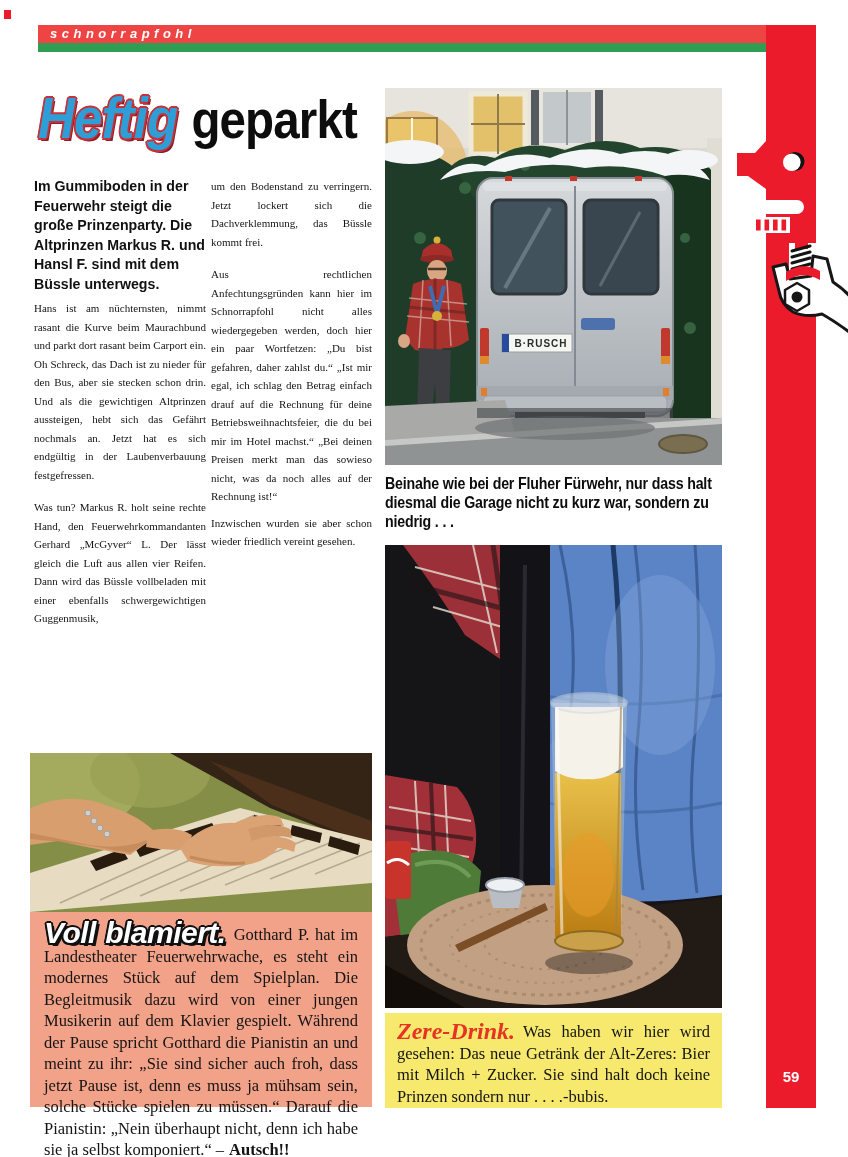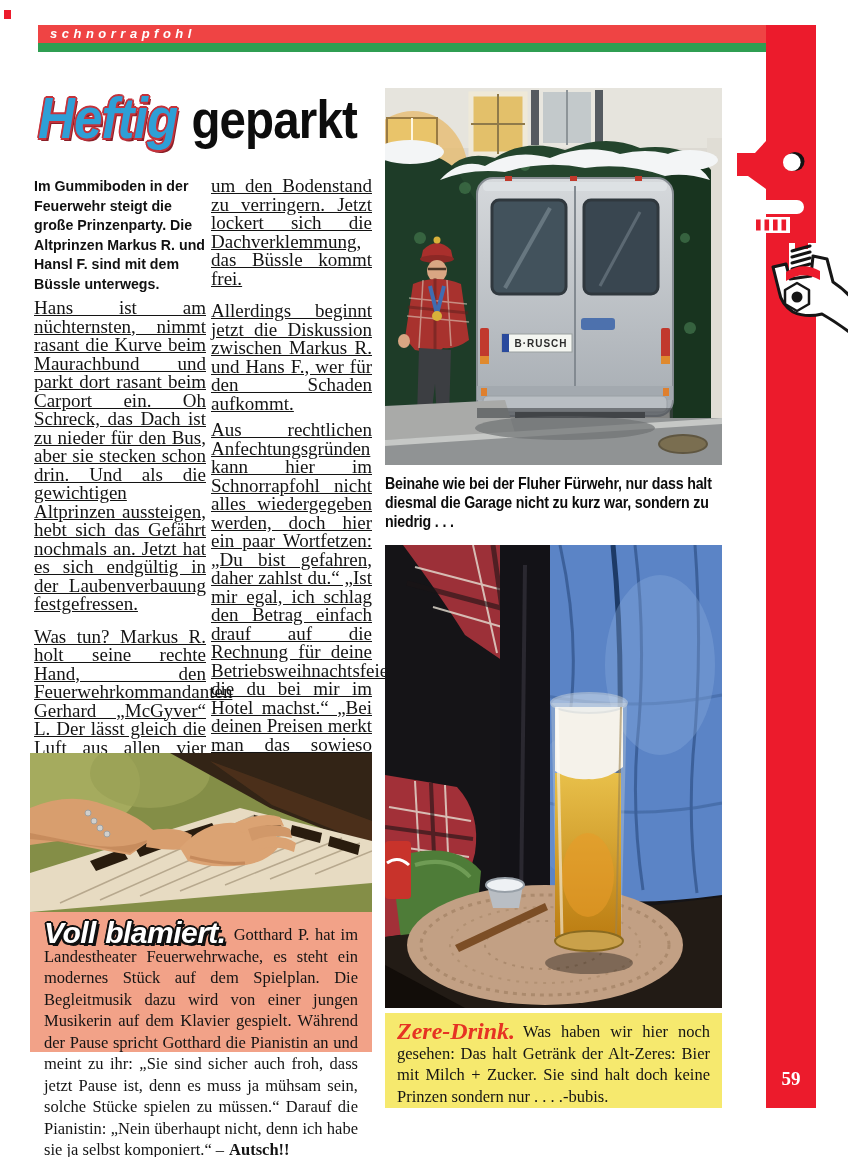--- a/index.html
+++ b/index.html
@@ -13,53 +13,53 @@
   
   .banner{left:38px;top:25px;width:728px;height:27px;background:#ef4444;}
   .banner-green{position:absolute;left:0;bottom:0;width:100%;height:9px;background:#2F9E52;}
   .banner-title{position:absolute;left:12px;top:1px;font-family:"Liberation Sans",sans-serif;
     font-weight:bold;font-style:italic;font-size:13px;letter-spacing:4.5px;color:#fff;}
 
   
   .red-bar{left:766px;top:25px;width:50px;height:1083px;background:#EC1B2C;}
   .mascot{left:725px;top:125px;}
   .page-number{left:766px;top:1068px;width:50px;text-align:center;color:#fff;
-    font-family:Liberation Serif, serif;font-weight:bold;font-size:19px;}
+    font-family:Liberation Sans, sans-serif;font-weight:bold;font-size:15px;}
 
   
   .headline{left:38px;top:84px;margin:0;transform:scaleX(.88);transform-origin:0 0;
     font-family:"Liberation Sans",sans-serif;white-space:nowrap;}
   .hl-accent{font-size:58px;font-style:italic;font-weight:bold;color:#2E9FD6;letter-spacing:-1px;
     text-shadow:-2px 0 0 #c5323b,2px 0 0 #c5323b,0 -2px 0 #c5323b,0 2px 0 #c5323b,
       -1.5px -1.5px 0 #c5323b,1.5px -1.5px 0 #c5323b,-1.5px 1.5px 0 #c5323b,2.5px 2.5px 0 #8c1f28;}
   .hl-rest{font-size:54px;font-weight:bold;color:#0d0d0d;margin-left:16px;letter-spacing:-1px;}
 
   
   .intro{left:34px;top:176px;width:188px;margin:0;transform:scaleX(.915);transform-origin:0 0;
     font-family:"Liberation Sans",sans-serif;font-weight:bold;font-size:15.5px;line-height:19.5px;color:#111;}
-  .col{font-size:19px;line-height:18.5px;text-align:justify;text-decoration:underline;}
+  .col{font-size:11px;line-height:18.5px;text-align:justify;}
   .col p{margin:0 0 14px 0;}
   .col1{left:34px;top:299px;width:172px;}
   .col2{left:211px;top:177px;width:161px;}
   .col2 p:nth-child(2){margin-bottom:0;}
   .col2 p:nth-child(3){margin-top:8px;}
 
   
   figure{margin:0;}
   .van-photo{left:385px;top:88px;width:337px;height:377px;}
   .beer-photo{left:385px;top:545px;width:337px;height:463px;}
   .piano-photo{left:30px;top:753px;width:342px;height:159px;}
 
   .caption{left:385px;top:474px;width:392px;margin:0;transform:scaleX(.86);transform-origin:0 0;
     font-family:"Liberation Sans",sans-serif;font-weight:bold;font-size:16.5px;line-height:19px;
     letter-spacing:-.2px;color:#0c0c0c;}
 
   
   .box p{margin:0;font-size:16.5px;line-height:21.5px;text-align:justify;}
-  .salmon-box{left:30px;top:912px;width:342px;height:140px;background:#F2A288;
+  .salmon-box{left:30px;top:912px;width:342px;height:195px;background:#F2A288;
     padding:10px 14px;box-sizing:border-box;}
   .yellow-box{left:385px;top:1013px;width:337px;height:95px;background:#F6E96E;
     padding:8px 12px;box-sizing:border-box;}
   .box-heading{font-family:"Liberation Sans",sans-serif;font-weight:bold;font-style:italic;
     margin-right:8px;}
   .heading-outline{font-size:30px;color:#fff;vertical-align:-3px;letter-spacing:-.5px;
     text-shadow:-2px 0 0 #101010,2px 0 0 #101010,0 -2px 0 #101010,0 2px 0 #101010,
       -1.5px -1.5px 0 #101010,1.5px -1.5px 0 #101010,-1.5px 1.5px 0 #101010,3px 3px 0 #101010;}
   .heading-zere{font-size:24px;color:#E63323;vertical-align:-2px;font-family:Liberation Serif, serif;}
   .emph{font-weight:bold;margin-left:5px;}
@@ -113,21 +113,20 @@
 
   <p class="abs intro">Im Gummiboden in der Feuerwehr steigt die große Prinzenparty. Die Altprinzen Markus R. und Hansl F. sind mit dem Büssle unterwegs.</p>
 
   <div class="abs col col1">
     <p>Hans ist am nüchternsten, nimmt rasant die Kurve beim Maurachbund und parkt dort rasant beim Carport ein. Oh Schreck, das Dach ist zu nieder für den Bus, aber sie stecken schon drin. Und als die gewichtigen Altprinzen aussteigen, hebt sich das Gefährt nochmals an. Jetzt hat es sich endgültig in der Laubenverbauung festgefressen.</p>
     <p>Was tun? Markus R. holt seine rechte Hand, den Feuerwehrkommandanten Gerhard „McGyver“ L. Der lässt gleich die Luft aus allen vier Reifen. Dann wird das Büssle vollbeladen mit einer ebenfalls schwergewichtigen Guggenmusik,</p>
   </div>
 
   <div class="abs col col2">
     <p>um den Bodenstand zu verringern. Jetzt lockert sich die Dachverklemmung, das Büssle kommt frei.</p>
-    <p>Allerdings beginnt jetzt die Diskussion zwischen Markus R. und Hans F., wer für den Schaden aufkommt.</p>
     <p>Aus rechtlichen Anfechtungsgründen kann hier im Schnorrapfohl nicht alles wiedergegeben werden, doch hier ein paar Wortfetzen: „Du bist gefahren, daher zahlst du.“ „Ist mir egal, ich schlag den Betrag einfach drauf auf die Rechnung für deine Betriebsweihnachtsfeier, die du bei mir im Hotel machst.“ „Bei deinen Preisen merkt man das sowieso nicht, was da noch alles auf der Rechnung ist!“</p>
     <p>Inzwischen wurden sie aber schon wieder friedlich vereint gesehen.</p>
   </div>
 
   <figure class="abs van-photo">
     <svg width="337" height="377" viewBox="0 0 337 377">
       <defs>
         <linearGradient id="vg" x1="0" y1="0" x2="0" y2="1">
           <stop offset="0" stop-color="#d6d9dc"></stop>
             <stop offset="1" stop-color="#a6acb2"></stop>
@@ -361,16 +360,16 @@
       </g>
       <rect width="342" height="159" fill="#e8920f" opacity=".08"></rect>
     </svg>
   </figure>
 
   <div class="abs box salmon-box">
     <p><span class="box-heading heading-outline">Voll blamiert.</span><span>Gotthard P. hat im Landestheater Feuerwehrwache, es steht ein modernes Stück auf dem Spielplan. Die Begleitmusik dazu wird von einer jungen Musikerin auf dem Klavier gespielt. Während der Pause spricht Gotthard die Pianistin an und meint zu ihr: „Sie sind sicher auch froh, dass jetzt Pause ist, denn es muss ja mühsam sein, solche Stücke spielen zu müssen.“ Darauf die Pianistin: „Nein überhaupt nicht, denn ich habe sie ja selbst komponiert.“ –</span><span class="emph">Autsch!!</span></p>
   </div>
 
   <div class="abs box yellow-box">
-    <p><span class="box-heading heading-zere">Zere-Drink.</span><span>Was haben wir hier noch gesehen: Das halt Getränk der Alt-Zeres: Bier mit Milch + Zucker. Sie sind halt doch keine Prinzen sondern nur . . . .-bubis.</span></p>
+    <p><span class="box-heading heading-zere">Zere-Drink.</span><span>Was haben wir hier wird gesehen: Das neue Getränk der Alt-Zeres: Bier mit Milch + Zucker. Sie sind halt doch keine Prinzen sondern nur . . . .-bubis.</span></p>
   </div>
 
 </div>
 
 </body></html>

